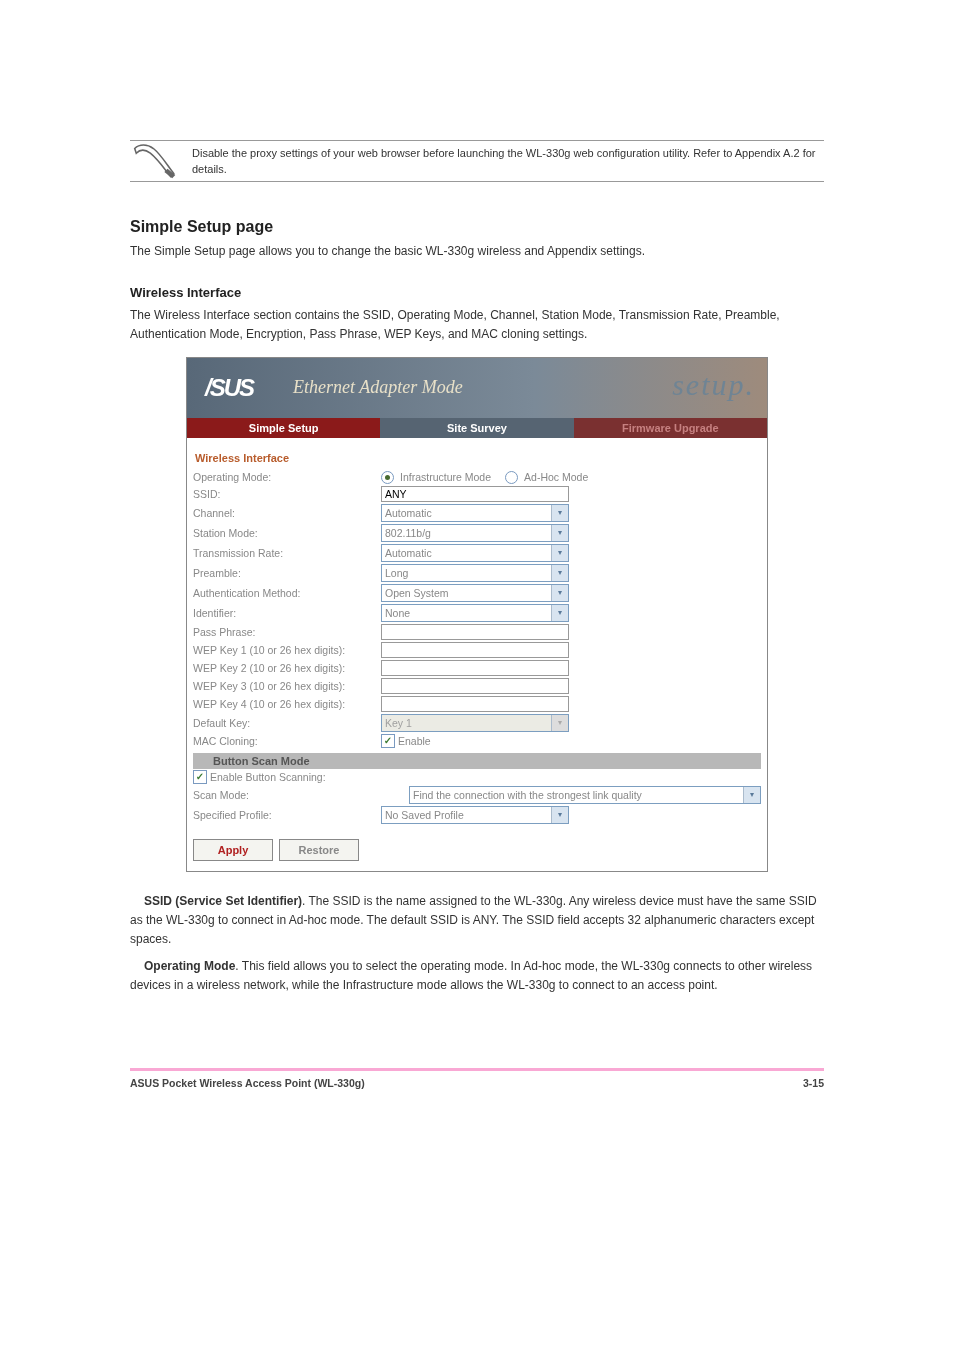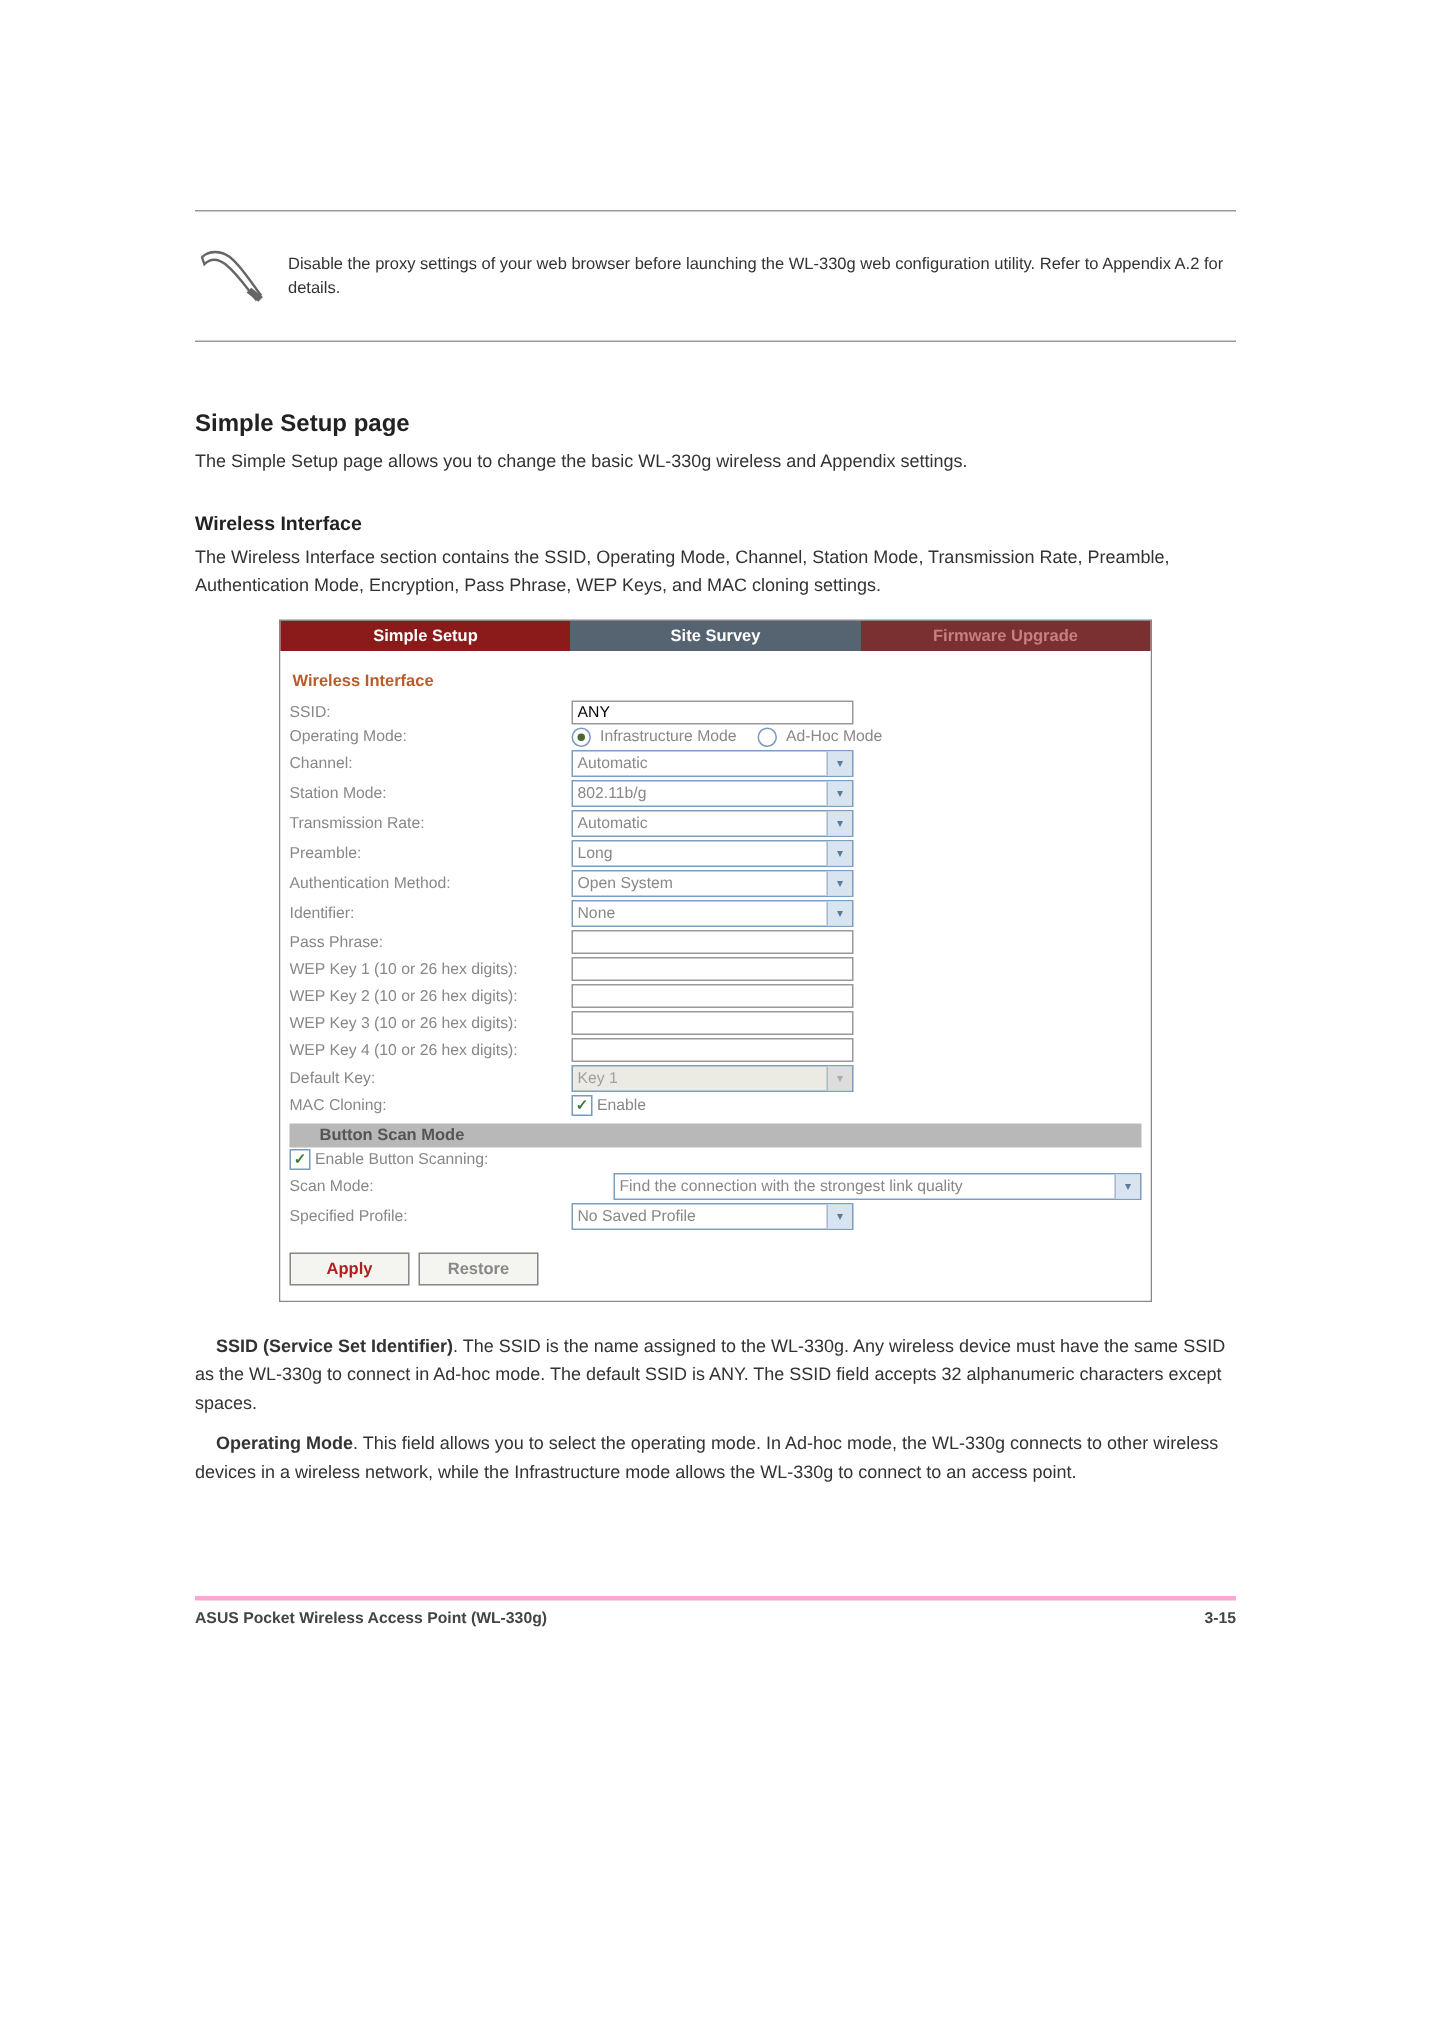--- a/index.html
+++ b/index.html
@@ -10,22 +10,22 @@
     width: 954px;
   }
   .page {
     padding: 140px 130px 100px 130px;
   }
   .note-row {
     display: flex;
     align-items: center;
     border-top: 1px solid #999;
     border-bottom: 1px solid #999;
-    padding: 23px 0;
-    margin-bottom: 46px;
+    padding: 0 0;
+    margin-bottom: 36px;
   }
   .pencil-icon {
     width: 50px;
     height: 40px;
     flex-shrink: 0;
     margin-right: 12px;
   }
   .note-text {
     font-size: 11px;
     color: #333;
@@ -274,48 +274,53 @@
     <div class="note-text">Disable the proxy settings of your web browser before launching the WL-330g web configuration utility. Refer to Appendix A.2 for details.</div>
   </div>
 
   <div class="section-heading">Simple Setup page</div>
   <div class="body-text">The Simple Setup page allows you to change the basic WL-330g wireless and Appendix settings.</div>
 
   <div class="sub-heading">Wireless Interface</div>
   <div class="body-text">The Wireless Interface section contains the SSID, Operating Mode, Channel, Station Mode, Transmission Rate, Preamble, Authentication Mode, Encryption, Pass Phrase, WEP Keys, and MAC cloning settings.</div>
 
   <div class="screenshot">
+    <div class="screenshot-header">
+      <span class="screenshot-logo">/SUS</span>
+      <span class="mode-title">Ethernet Adapter Mode</span>
+      <span class="setup-word">setup.</span>
+    </div>
     <div class="tabs-row">
       <div class="tab tab-active">Simple Setup</div>
       <div class="tab tab-inactive">Site Survey</div>
       <div class="tab tab-firmware">Firmware Upgrade</div>
     </div>
 
     <div class="content-area">
       <div class="section-bar">Wireless Interface</div>
-
-      <div class="form-row">
-        <div class="form-label">SSID:</div>
-        <input class="text-input" value="ANY" style="">
-      </div>
 
       <div class="form-row">
         <div class="form-label">Operating Mode:</div>
         <div class="radio-group">
           <span class="radio-circle">
               <span class="radio-dot"></span>
             </span>
           <span>Infrastructure Mode</span>
           <span style="width:6px"></span>
           <span class="radio-circle"></span>
           <span>Ad-Hoc Mode</span>
         </div>
       </div>
 
       <div class="form-row">
+        <div class="form-label">SSID:</div>
+        <input class="text-input" value="ANY" style="">
+      </div>
+
+      <div class="form-row">
         <div class="form-label">Channel:</div>
         <div class="select-box">
           <span>Automatic</span>
           <span class="select-arrow">▾</span>
         </div>
       </div>
 
       <div class="form-row">
         <div class="form-label">Station Mode:</div>
         <div class="select-box">

